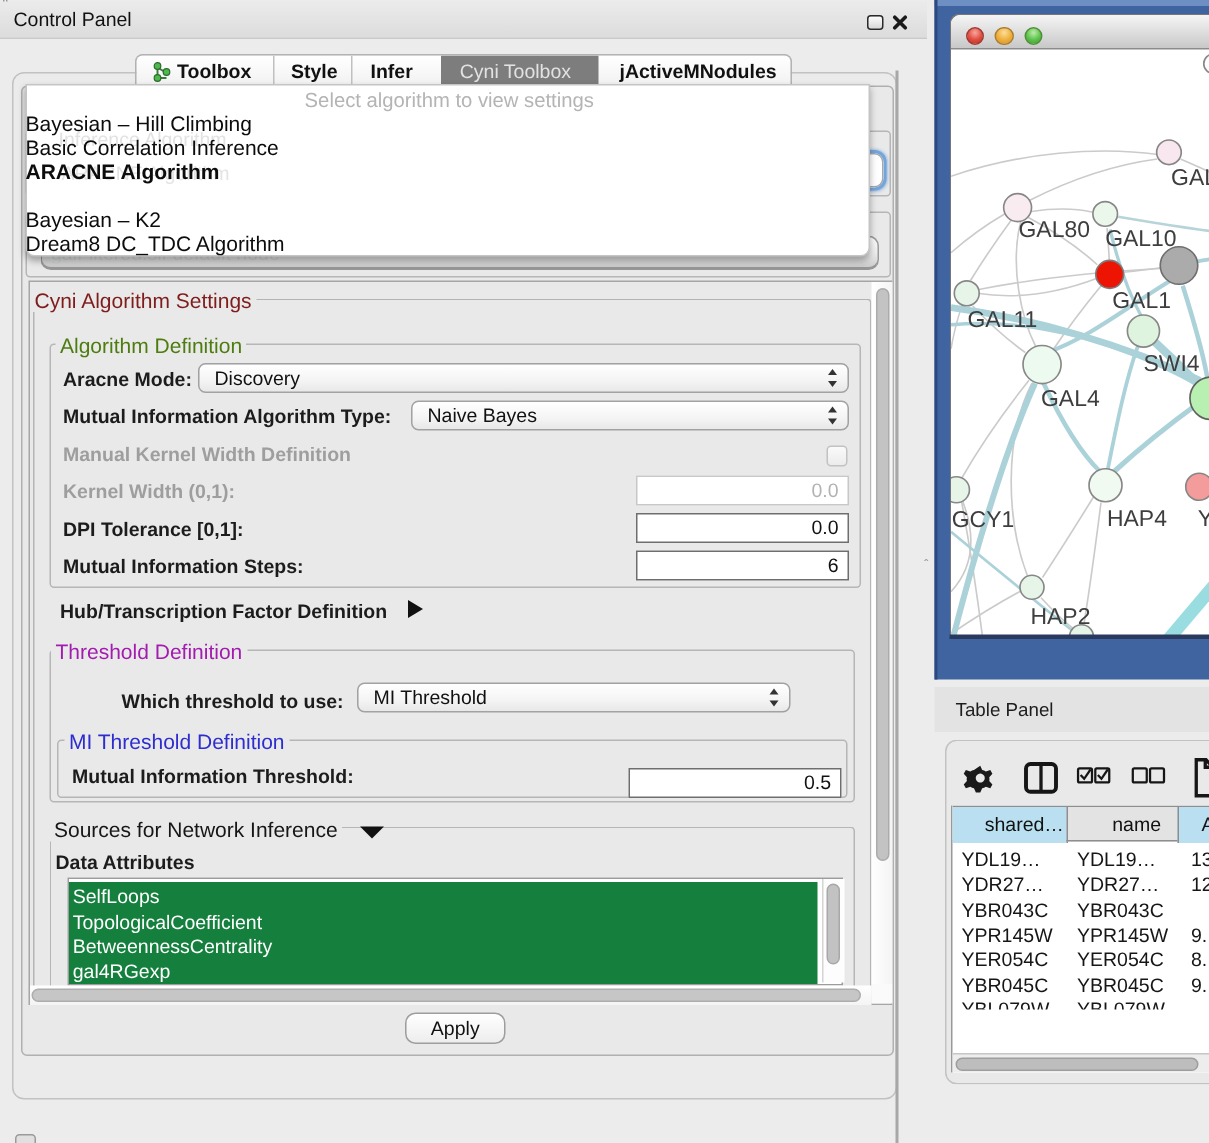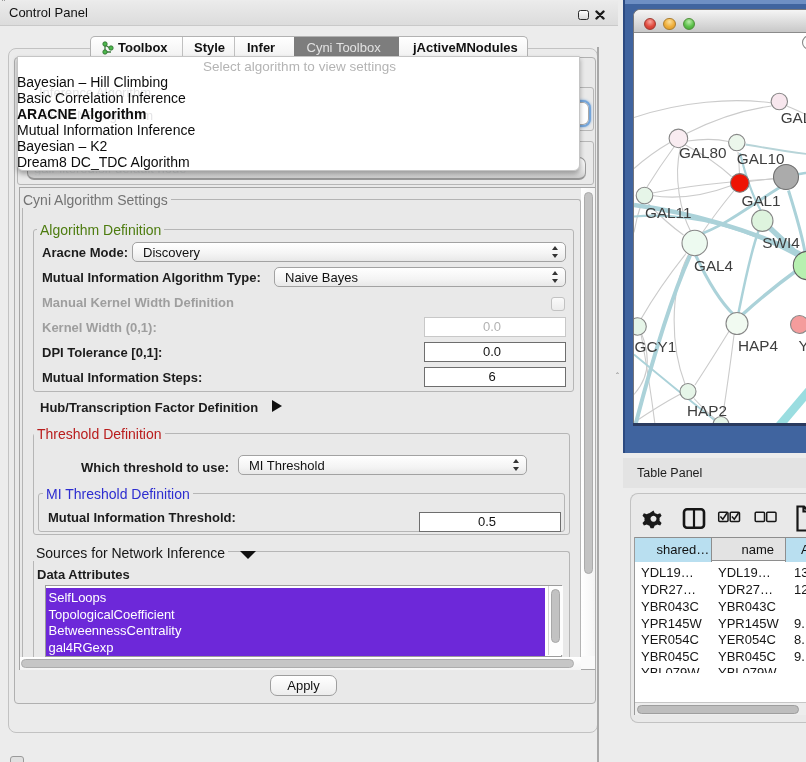--- a/index.html
+++ b/index.html
@@ -9,21 +9,21 @@
 .b{font-weight:bold}
 .lbl{position:absolute;font-size:13px;font-weight:bold;color:#1c1c1c;white-space:nowrap}
 .glbl{position:absolute;font-size:13px;font-weight:bold;color:#9e9e9e;white-space:nowrap}
 .combo{position:absolute;border:1px solid #a2a2a2;border-radius:5px;
   background:linear-gradient(#ffffff,#f4f4f4 60%,#e8e8e8);
   font-size:13px;color:#111;}
 .combo .ct{position:absolute;left:10px;top:50%;transform:translateY(-50%);white-space:nowrap}
 .spin{position:absolute;right:6px;top:50%;transform:translateY(-50%);width:7px;height:12px}
 .spin:before{content:"";position:absolute;left:0;top:0;border-left:3.5px solid transparent;border-right:3.5px solid transparent;border-bottom:4.5px solid #333}
 .spin:after{content:"";position:absolute;left:0;bottom:0;border-left:3.5px solid transparent;border-right:3.5px solid transparent;border-top:4.5px solid #333}
-.tf{position:absolute;background:#fff;font-size:13px;text-align:center;padding-right:6px;color:#111}
+.tf{position:absolute;background:#fff;font-size:13px;text-align:right;padding-right:6px;color:#111}
 .grp{position:absolute;border:1px solid #b6b6b6;border-radius:3px}
 .grplbl{position:absolute;font-size:14px;background:#e9e9e9;padding:0 3px;white-space:nowrap}
 </style>
 </head>
 <body>
 
 <div class="abs" id="cp" style="left:0;top:0;width:599px;height:762px;background:#ececec">
 
   <div class="abs" style="left:2px;top:0;width:3px;height:6px;border-left:1px solid #9a9a9a;border-right:1px solid #9a9a9a"></div>
 
@@ -62,21 +62,21 @@
     <div class="abs b" style="left:156px;top:3px;font-size:13px;color:#111">Infer</div>
     <div class="abs" style="left:202.5px;top:0;width:105.5px;height:22px;background:#7d7d7d">
       <div class="abs" style="left:13px;top:3px;font-size:13px;color:#e2e2e2">Cyni Toolbox</div>
     </div>
     <div class="abs b" style="left:322px;top:3px;font-size:13px;color:#111">jActiveMNodules</div>
   </div>
 
   <div class="abs" style="left:19px;top:187px;width:576px;height:483px;border:1px solid #a6a6a6;background:#e9e9e9"></div>
 
   <div class="abs" style="left:22px;top:199px;width:559px;height:470px;border:1px solid #b4b4b4;border-bottom:none;border-radius:3px 3px 0 0"></div>
-  <div class="grplbl" style="left:20px;top:192px;color:#737373">Cyni Algorithm Settings</div>
+  <div class="grplbl" style="left:20px;top:192px;color:#7f1d1d">Cyni Algorithm Settings</div>
 
   <div class="grp" style="left:33px;top:229px;width:541px;height:163px"></div>
   <div class="grplbl" style="left:37px;top:222px;color:#4d7c0f">Algorithm Definition</div>
 
   <div class="lbl" style="left:42px;top:245px">Aracne Mode:</div>
   <div class="combo" style="left:132px;top:242px;width:434px;height:20px">
       <span class="ct">Discovery</span>
       <span class="spin"></span>
     </div>
   <div class="lbl" style="left:42px;top:270px">Mutual Information Algorithm Type:</div>
@@ -90,38 +90,38 @@
   <div class="tf" style="left:424px;top:317px;width:142px;height:20px;border:1px solid #c8c8c8;color:#b2b2b2;line-height:18px">0.0</div>
   <div class="lbl" style="left:42px;top:345px">DPI Tolerance [0,1]:</div>
   <div class="tf" style="left:424px;top:342px;width:142px;height:20px;border:1px solid #6e6e6e;line-height:18px">0.0</div>
   <div class="lbl" style="left:42px;top:370px">Mutual Information Steps:</div>
   <div class="tf" style="left:424px;top:367px;width:142px;height:20px;border:1px solid #6e6e6e;line-height:18px">6</div>
 
   <div class="lbl" style="left:40px;top:400px">Hub/Transcription Factor Definition</div>
   <div class="abs" style="left:272px;top:400px;width:0;height:0;border-top:6.5px solid transparent;border-bottom:6.5px solid transparent;border-left:10.5px solid #111"></div>
 
   <div class="grp" style="left:33px;top:433px;width:537px;height:102px"></div>
-  <div class="grplbl" style="left:34px;top:426px;color:#b91c1c">Threshold Definition</div>
+  <div class="grplbl" style="left:34px;top:426px;color:#a21caf">Threshold Definition</div>
   <div class="lbl" style="left:81px;top:460px">Which threshold to use:</div>
   <div class="combo" style="left:238px;top:455px;width:289px;height:20px">
       <span class="ct">MI Threshold</span>
       <span class="spin"></span>
     </div>
   <div class="grp" style="left:38px;top:493px;width:527px;height:39px"></div>
   <div class="grplbl" style="left:43px;top:486px;color:#2d2dd0">MI Threshold Definition</div>
   <div class="lbl" style="left:48px;top:510px">Mutual Information Threshold:</div>
   <div class="tf" style="left:419px;top:512px;width:142px;height:20px;border:1px solid #6e6e6e;line-height:18px">0.5</div>
 
   <div class="abs" style="left:33px;top:551px;width:537px;height:117px;border:1px solid #b6b6b6;border-bottom:none;border-radius:3px 3px 0 0"></div>
   <div class="grplbl" style="left:33px;top:545px;color:#161616">Sources for Network Inference</div>
   <div class="abs" style="left:239.5px;top:550.5px;width:0;height:0;border-left:8.5px solid transparent;border-right:8.5px solid transparent;border-top:8px solid #111"></div>
   <div class="lbl" style="left:37px;top:567px">Data Attributes</div>
 
   <div class="abs" style="left:45px;top:585px;width:517px;height:72px;border:1px solid #9c9c9c;background:#fff">
-    <div class="abs" style="left:0;top:1.5px;width:499px;height:68px;background:#6d28d9;color:#fff;font-size:13px">
+    <div class="abs" style="left:0;top:1.5px;width:499px;height:68px;background:#15803d;color:#fff;font-size:13px">
       <div class="abs" style="left:2.5px;top:2.5px">SelfLoops</div>
       <div class="abs" style="left:2.5px;top:19.1px">TopologicalCoefficient</div>
       <div class="abs" style="left:2.5px;top:35.7px">BetweennessCentrality</div>
       <div class="abs" style="left:2.5px;top:52.3px">gal4RGexp</div>
     </div>
     <div class="abs" style="left:502px;top:0;width:15px;height:69px;border-left:1px solid #d4d4d4;background:#fdfdfd">
       <div class="abs" style="left:2px;top:3px;width:8.5px;height:54px;background:#c2c2c2;border:1px solid #a8a8a8;border-radius:4.5px"></div>
     </div>
   </div>
 
@@ -136,21 +136,20 @@
   <div class="abs" style="left:270px;top:675px;width:67px;height:21px;border:1px solid #9e9e9e;border-radius:7px;background:linear-gradient(#ffffff,#ededed);text-align:center;font-size:13px;color:#111;line-height:19px">Apply</div>
 
 
   <div class="abs" style="left:17px;top:56px;width:563px;height:115px;background:#fff;border:1px solid #c5c5c5;border-radius:0 0 6px 6px;box-shadow:0 3px 5px rgba(0,0,0,0.32);font-size:14px;color:#0c0c0c">
     <div class="abs" style="left:21px;top:28px;color:#e2e2e4;font-size:13px">Inference Algorithm</div>
     <div class="abs" style="left:23px;top:51px;color:#e4e4e6;font-size:13px">ARACNE Algorithm</div>
     <div class="abs" style="left:0;top:2px;width:563px;text-align:center;color:#b4b4b4;font-size:13.5px">Select algorithm to view settings</div>
     <div class="abs" style="left:-1px;top:17px">Bayesian – Hill Climbing</div>
     <div class="abs" style="left:-1px;top:33px">Basic Correlation Inference</div>
     <div class="abs b" style="left:-1px;top:49px">ARACNE Algorithm</div>
-    <div class="abs" style="left:-1px;top:65px">Mutual Information Inference</div>
     <div class="abs" style="left:-1px;top:81px">Bayesian – K2</div>
     <div class="abs" style="left:-1px;top:97px">Dream8 DC_TDC Algorithm</div>
   </div>
 
   <div class="abs" style="left:597px;top:47px;width:1.5px;height:715px;background:#a8a8a8"></div>
 
   <div class="abs" style="left:10px;top:756px;width:14px;height:10px;border:1px solid #9a9a9a;border-radius:3px;background:#e0e0e0"></div>
 </div>
 
 <div class="abs" style="left:616px;top:371px;font-size:9px;color:#8a8a8a">ˆ</div>

